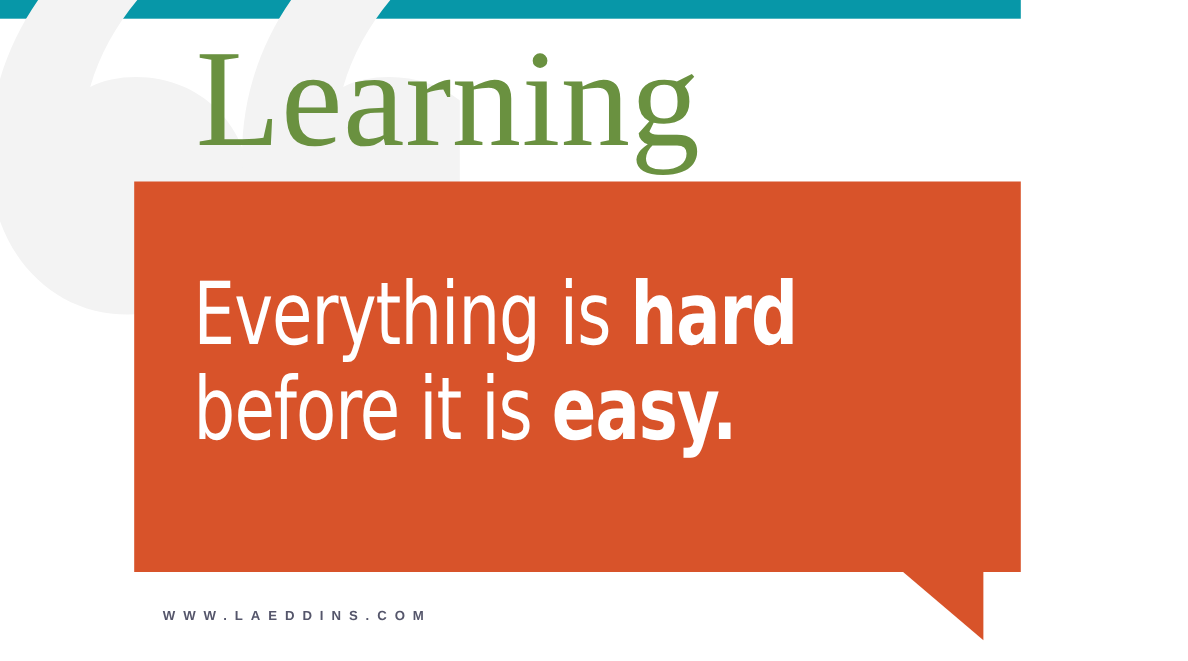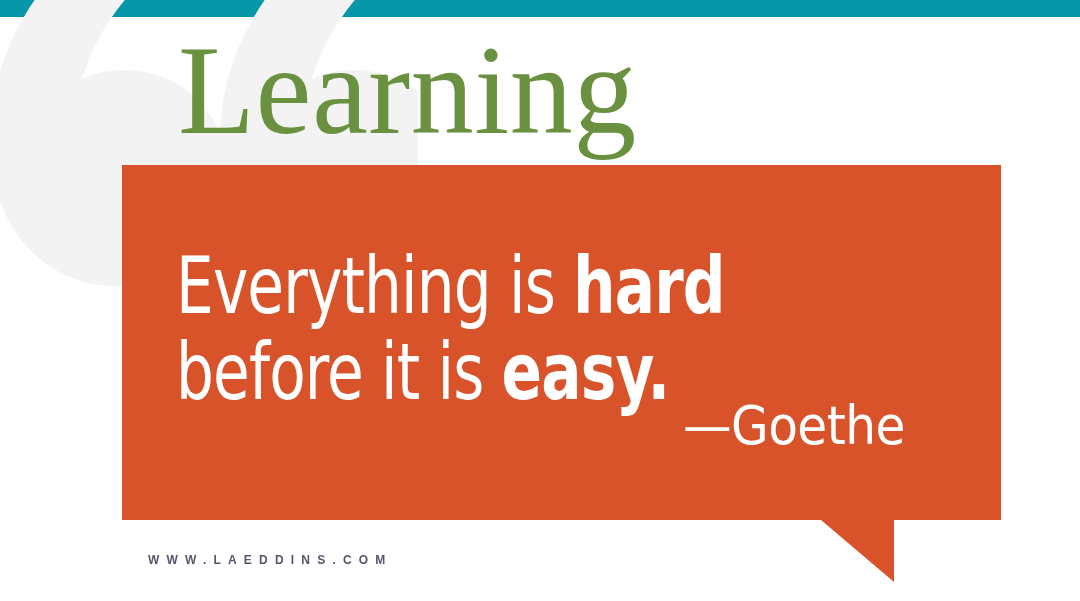--- a/index.html
+++ b/index.html
@@ -10,21 +10,21 @@
   body {
     width: 1080px;
     height: 601px;
     background: #ffffff;
     font-family: "Liberation Sans", sans-serif;
     overflow: hidden;
   }
 
   #slide {
     position: relative;
-    width: 1080px;
+    width: 928px;
     height: 601px;
     background: #ffffff;
     overflow: hidden;
     text-decoration: underline;
   }
 
   
   #top-bar {
     position: absolute;
     left: 0;
@@ -149,17 +149,16 @@
   <div id="heading">Learning</div>
 
   <div id="quote-box"></div>
   <div id="quote-tail"></div>
 
   <div id="quote-text">
     <div class="quote-line"><span>Everything is </span><b>hard</b></div>
     <div class="quote-line"><span>before it is </span><b>easy.</b></div>
   </div>
 
-  <div id="attribution">—Goethe</div>
 
   <div id="footer-url">WWW.LAEDDINS.COM</div>
 
 </div>
 
 </body></html>

